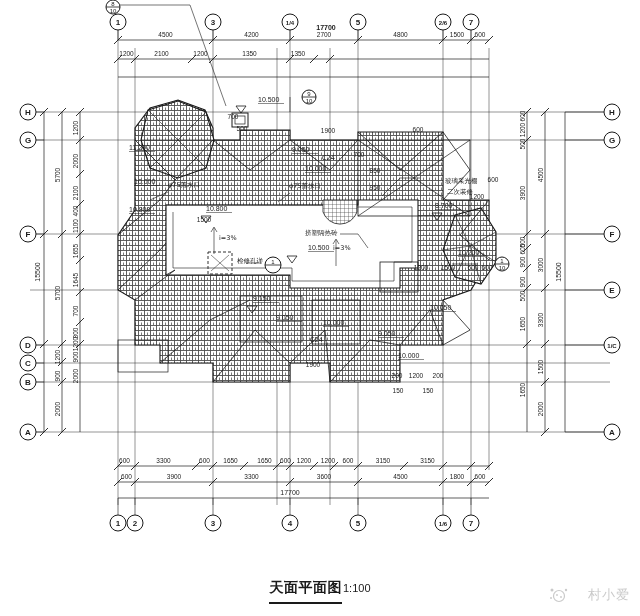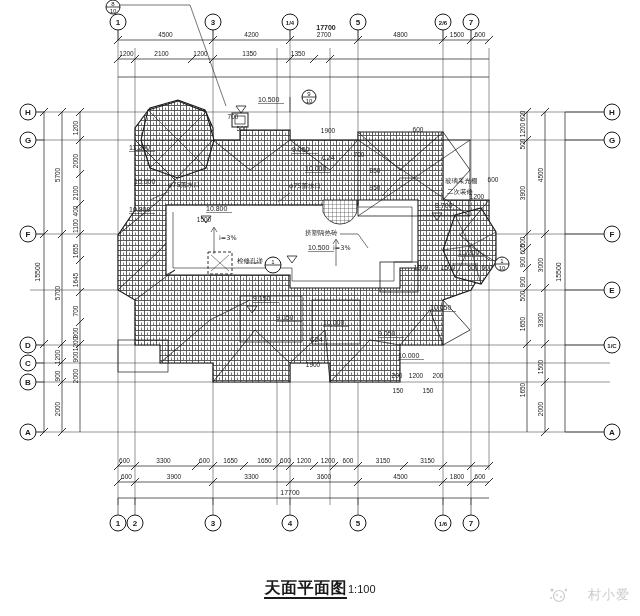--- a/index.html
+++ b/index.html
@@ -26,25 +26,25 @@
   .ttl-wrap {
     position: absolute;
     left: 0;
     top: 578px;
     width: 640px;
     text-align: center;
     pointer-events: none;
   }
   .ttl-main {
     font-family: "DejaVu Sans", sans-serif;
-    font-size: 16px;
+    font-size: 14px;
     font-weight: bold;
     color: #1a1a1a;
     border-bottom: 2px solid #1a1a1a;
-    padding-bottom: 0;
+    padding-bottom: 7px;
     letter-spacing: 0.5px;
   }
   .ttl-scale {
     font-family: "Liberation Sans", sans-serif;
     font-size: 11px;
     color: #1a1a1a;
     margin-left: 1px;
     margin-top: 23px;
   }
   .watermark {

